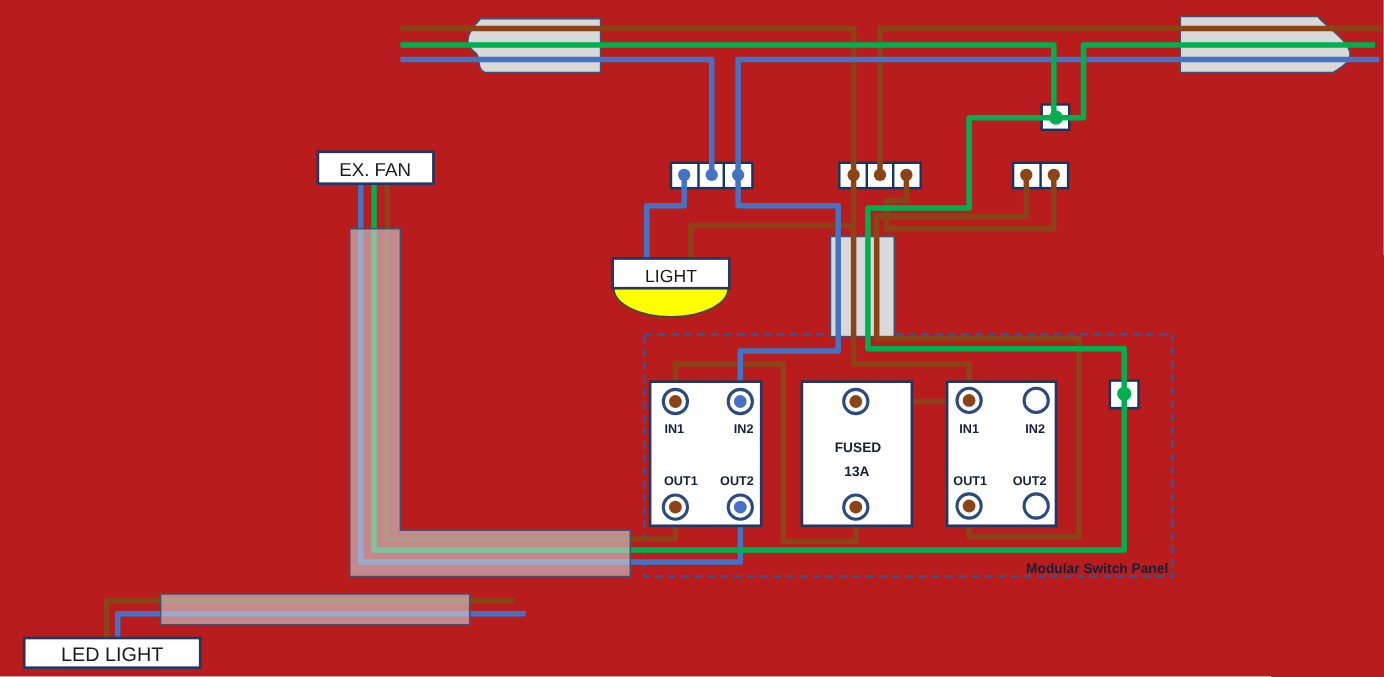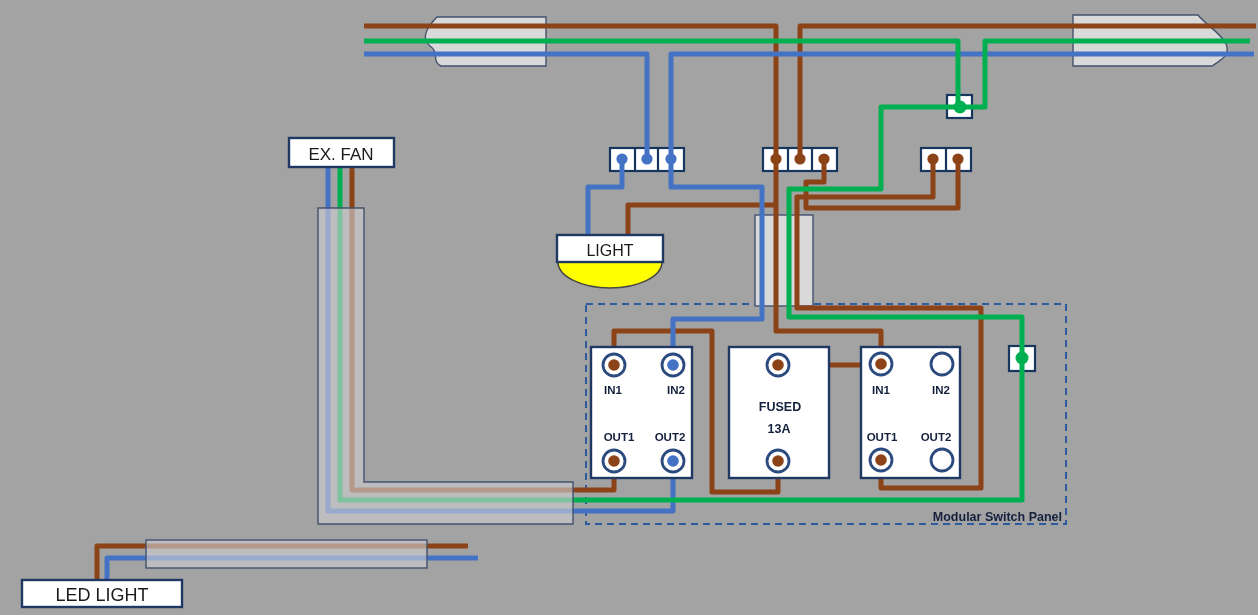--- a/index.html
+++ b/index.html
@@ -1,16 +1,16 @@
 <!DOCTYPE html>
 <html><head>
 <meta charset="utf-8">
 <style>
   html,body{margin:0;padding:0;background:#ffffff;font-family:"Liberation Sans",sans-serif;}
-  .stage{position:relative;width:1258px;height:615px;background:#a3a3a3;overflow:hidden;}
+  .stage{position:relative;width:1258px;height:615px;background:#b91c1c;overflow:hidden;}
   svg{position:absolute;left:0;top:0;}
   .wire{fill:none;stroke-width:5;stroke-linecap:butt;stroke-linejoin:round;}
   .conduit-back{fill:#d9d9d9;stroke:#44526e;stroke-width:1.4;}
   .conduit-front{fill:rgba(205,205,210,0.62);stroke:#44526e;stroke-width:1.4;}
   .devbox{fill:#ffffff;stroke:#1f3864;stroke-width:2.4;}
   .connbox{fill:#ffffff;stroke:#17365d;stroke-width:2.2;}
   .ring{fill:#ffffff;stroke:#2b4a7d;stroke-width:2.8;}
   .panel-border{fill:none;stroke:#2e5b9e;stroke-width:2;stroke-dasharray:7 5;}
   .lbl{fill:#14213d;}
   .lbl-big{font-size:17px;fill:#1a1a1a;}

